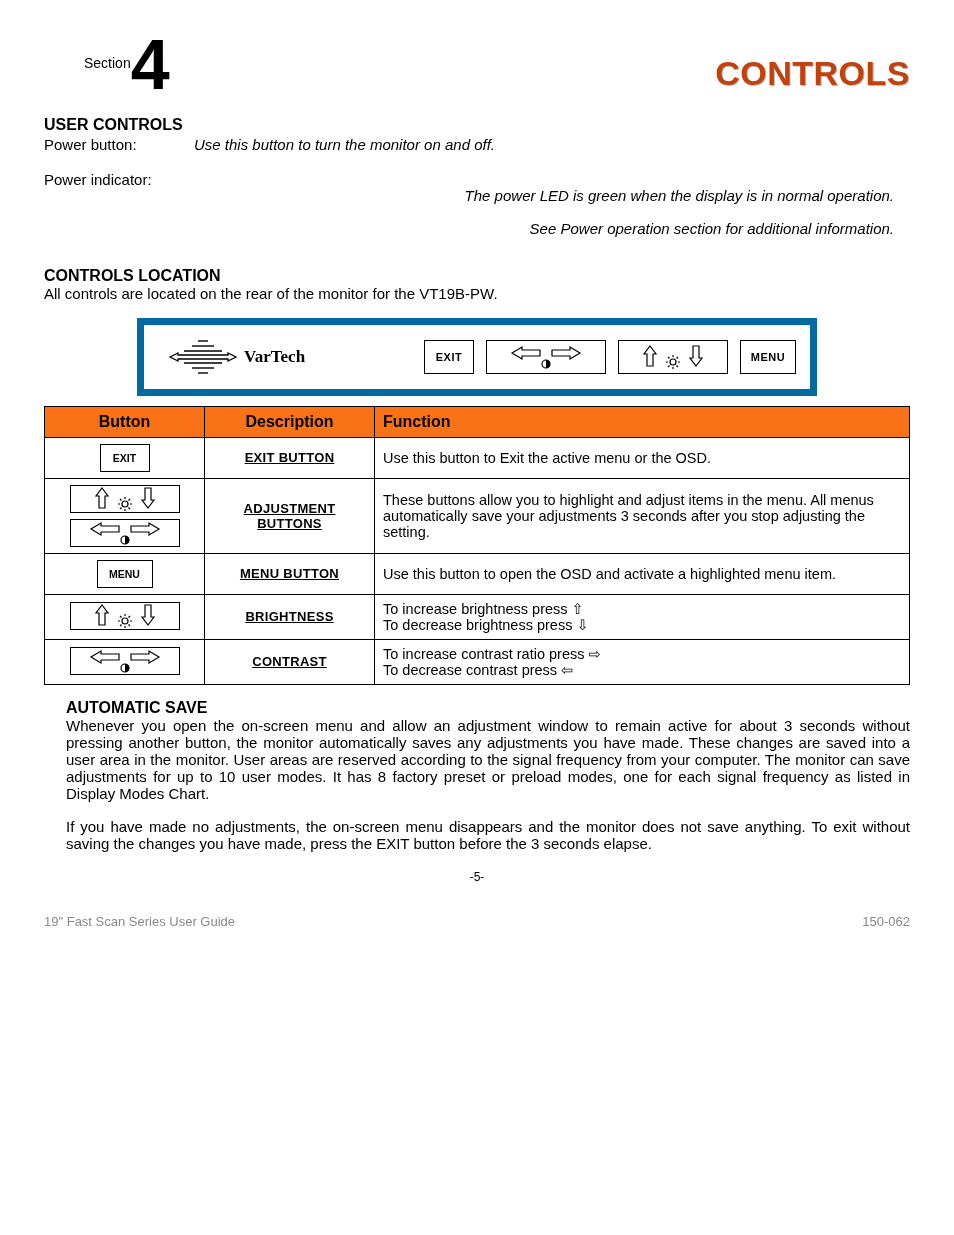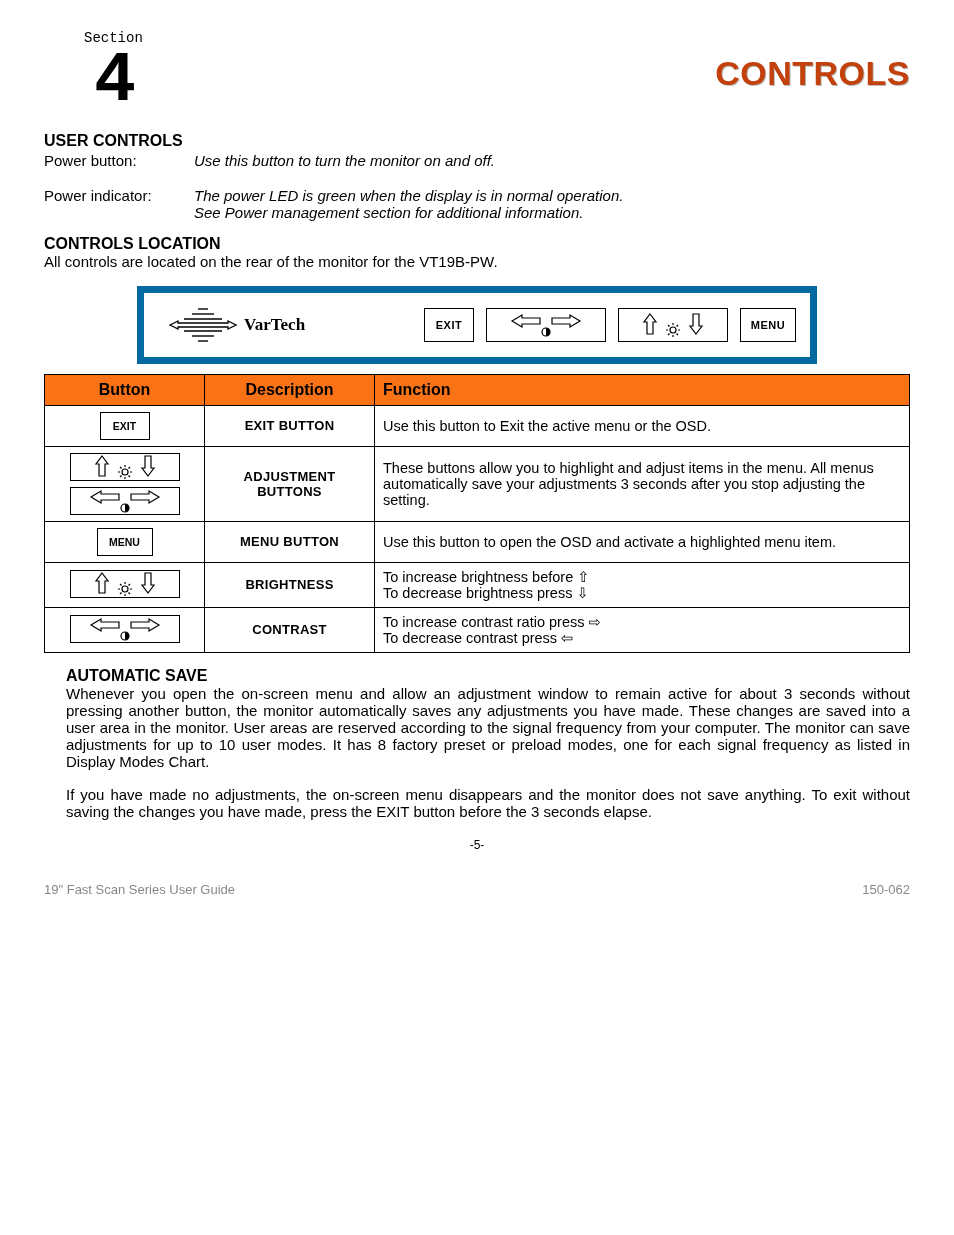--- a/index.html
+++ b/index.html
@@ -6,37 +6,37 @@
   body {
     font-family: Arial, Helvetica, sans-serif;
     font-size: 15px;
     color: #000;
     background: #fff;
     margin: 0;
     padding: 30px 44px 20px 44px;
     width: 954px;
   }
   .section-header { display: flex; align-items: flex-start; justify-content: space-between; }
-  .section-block { display: flex; flex-direction: column; align-items: center; margin-left: 40px; font-family: Liberation Mono, monospace; }
+  .section-block { display: flex; flex-direction: row; align-items: center; margin-left: 40px; }
   .section-label { font-size: 14px; }
   .section-number { font-size: 70px; font-weight: 900; line-height: 0.85; margin-top: 6px; letter-spacing: -3px; }
   .page-title {
     font-size: 34px;
     font-weight: 900;
     color: #c2410c;
     text-shadow: 1px 1px 0 #bbb;
     letter-spacing: 0.5px;
     margin-top: 24px;
   }
   .body-block { margin-top: 20px; }
   .subhead { font-weight: bold; font-size: 16px; margin-top: 14px; }
   .def-row { display: flex; margin-top: 2px; }
   .def-label { width: 150px; flex: none; }
   .def-val { flex: 1; font-style: italic; }
-  .def-val p { margin: 0; }
+  .def-val p { margin: 16px; text-align: right; }
   .control-panel {
     border: 7px solid #0369a1;
     width: 680px;
     height: 78px;
     margin: 16px auto 10px auto;
     display: flex;
     align-items: center;
     padding: 0 14px;
     gap: 12px;
   }
@@ -58,21 +58,21 @@
     padding: 6px 8px;
     vertical-align: middle;
   }
   table.controls th {
     background: #f97316;
     font-weight: bold;
     font-size: 16px;
     text-align: left;
   }
   table.controls th:nth-child(1), table.controls th:nth-child(2) { text-align: center; }
-  table.controls td.desc { text-align: center; font-weight: bold; font-size: 13px; letter-spacing: 0.3px; }
+  table.controls td.desc { text-align: center; font-weight: bold; font-size: 13px; letter-spacing: 0.3px; text-decoration: underline; }
   table.controls td.btn-cell { text-align: center; }
   table.controls td.func { font-size: 14.5px; }
   .col-btn { width: 160px; }
   .col-desc { width: 170px; }
 
   .btn-glyph { border: 1.5px solid #000; display: inline-flex; align-items: center; justify-content: center; height: 28px; font-weight: bold; font-size: 10.5px; }
   .btn-mini-exit { width: 50px; }
   .btn-mini-menu { width: 56px; }
   .btn-mini-arrows { width: 110px; gap: 6px; padding: 0 4px; }
   .adj-stack { display: flex; flex-direction: column; gap: 6px; align-items: center; }
@@ -145,21 +145,21 @@
 
   <div class="def-row">
     <div class="def-label">Power button:</div>
     <div class="def-val">Use this button to turn the monitor on and off.</div>
   </div>
 
   <div class="def-row" style="margin-top:18px;">
     <div class="def-label">Power indicator:</div>
     <div class="def-val">
       <p>The power LED is green when the display is in normal operation.</p>
-      <p>See Power management section for additional information.</p>
+      <p>See Power operation section for additional information.</p>
     </div>
   </div>
 
   <div class="subhead">CONTROLS LOCATION</div>
   <div>All controls are located on the rear of the monitor for the VT19B-PW.</div>
 
   <div class="control-panel">
     <div class="vartech-logo">
       <svg width="70" height="36">
           <use href="#vartech-lines"></use>
@@ -229,21 +229,21 @@
       <tr>
         <td class="btn-cell">
           <span class="btn-glyph btn-mini-arrows">
             <svg width="66" height="26">
                 <use href="#ud-arrows"></use>
               </svg>
           </span>
         </td>
         <td class="desc">BRIGHTNESS</td>
         <td class="func">
-          <div>To increase brightness before ⇧</div>
+          <div>To increase brightness press ⇧</div>
           <div>To decrease brightness press ⇩</div>
         </td>
       </tr>
       <tr>
         <td class="btn-cell">
           <span class="btn-glyph btn-mini-arrows">
             <svg width="72" height="26">
                 <use href="#lr-arrows"></use>
               </svg>
           </span>

